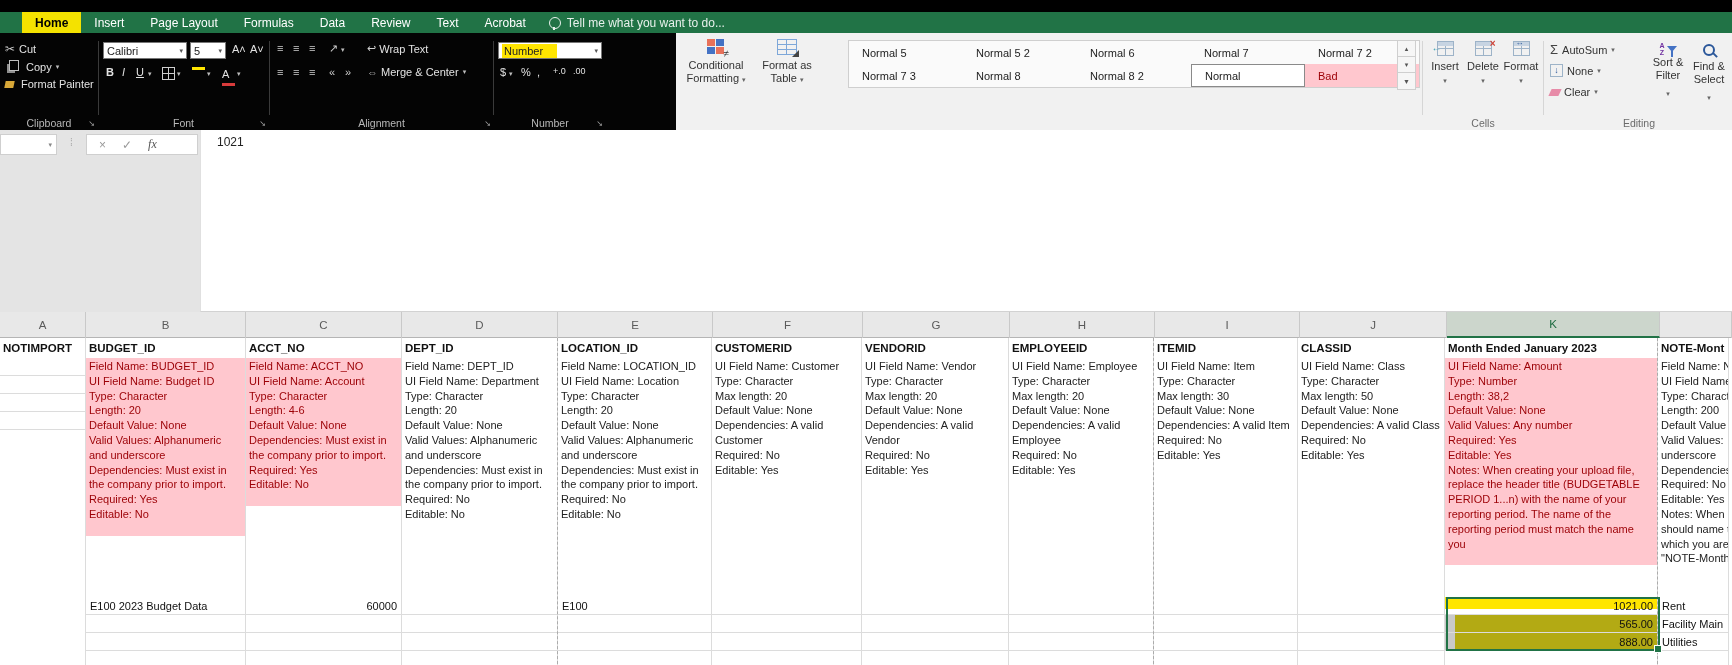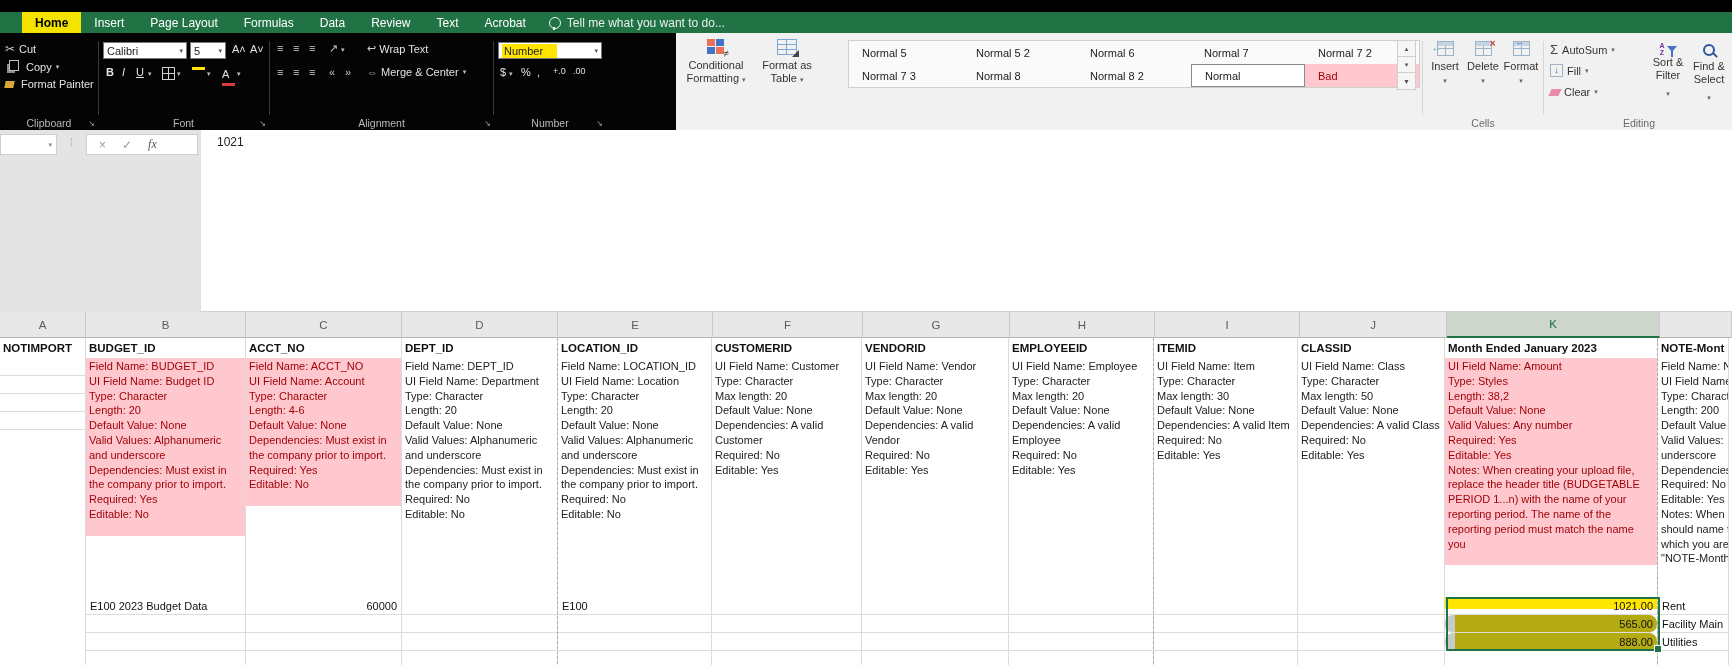--- a/index.html
+++ b/index.html
@@ -103,21 +103,21 @@
     padding:0 2px 0 3px;white-space:nowrap;overflow:hidden;box-sizing:border-box;}
   .desc{height:239px;overflow:hidden;box-sizing:border-box;}
   .desc .inner{font-size:11px;line-height:14.8px;color:#222;padding:1px 3px;}
   .desc.pink .inner{background:#ffc7ce;color:#9c0006;padding-bottom:14px;margin:0;}
   .desc .para{word-wrap:break-word;}
   .desc.nowrap .para{white-space:nowrap;}
   .cell{height:18px;border-bottom:1px solid #dcdcdc;box-sizing:border-box;font-size:11px;color:#111;
     display:flex;align-items:center;padding:0 4px;white-space:nowrap;overflow:hidden;}
   .cell.r{justify-content:flex-end;}
   .cell.hl-bright{background:linear-gradient(#ffe600 0 12px,#ffffff 12px);}
-  .cell.hl-olive{background:linear-gradient(90deg,#c9c9c9 0 10px,#b3aa14 10px);border-radius:8px;}
+  .cell.hl-olive{background:linear-gradient(90deg,#c9c9c9 0 10px,#b3aa14 10px);}
   .sel-box{position:absolute;border:2px solid #217346;pointer-events:none;box-sizing:border-box;}
   .fill-handle{position:absolute;right:-4px;bottom:-4px;width:6px;height:6px;background:#217346;border:1px solid #fff;}
 </style>
 </head>
 <body>
 
 <div class="screen">
   <div class="topbar"></div>
 
   <div class="menubar">
@@ -274,21 +274,21 @@
     <div class="vdiv lt" style="left:1543px;"></div>
 
     <div class="grp" style="left:1546px;width:186px;">
       <div class="rbtn lttx" style="position:absolute;left:4px;top:9px;">
         <span class="ic-sigma">Σ</span>
         <span>AutoSum</span>
           <span class="arr d">▾</span>
         </div>
       <div class="rbtn lttx" style="position:absolute;left:4px;top:31px;">
         <span class="ic-fillbox">↓</span>
-        <span>Fill</span>
+        <span>None</span>
           <span class="arr d">▾</span>
         </div>
       <div class="rbtn lttx" style="position:absolute;left:4px;top:53px;">
         <span class="ic-eraser"></span>
         <span>Clear</span>
           <span class="arr d">▾</span>
         </div>
       <div style="position:absolute;left:100px;top:9px;width:44px;text-align:center;">
         <div style="display:flex;align-items:center;justify-content:center;gap:2px;">
           <span class="ic-az">A<br>Z</span>
@@ -508,21 +508,21 @@
           <div class="cell"></div>
           <div class="cell"></div>
           <div class="cell"></div>
           <div class="cell"></div>
         </div>
         <div class="col" style="width: 213px;">
           <div class="hd">Month Ended January 2023</div>
           <div class="desc pink">
             <div class="inner">
               <div class="para">UI Field Name: Amount</div>
-              <div class="para">Type: Styles</div>
+              <div class="para">Type: Number</div>
               <div class="para">Length: 38,2</div>
               <div class="para">Default Value: None</div>
               <div class="para">Valid Values: Any number</div>
               <div class="para">Required: Yes</div>
               <div class="para">Editable: Yes</div>
               <div class="para">Notes: When creating your upload file, replace the header title (BUDGETABLE PERIOD 1...n) with the name of your reporting period. The name of the reporting period must match the name you</div>
             </div>
           </div>
           <div class="cell r hl-bright">1021.00</div>
           <div class="cell r hl-olive">565.00</div>

